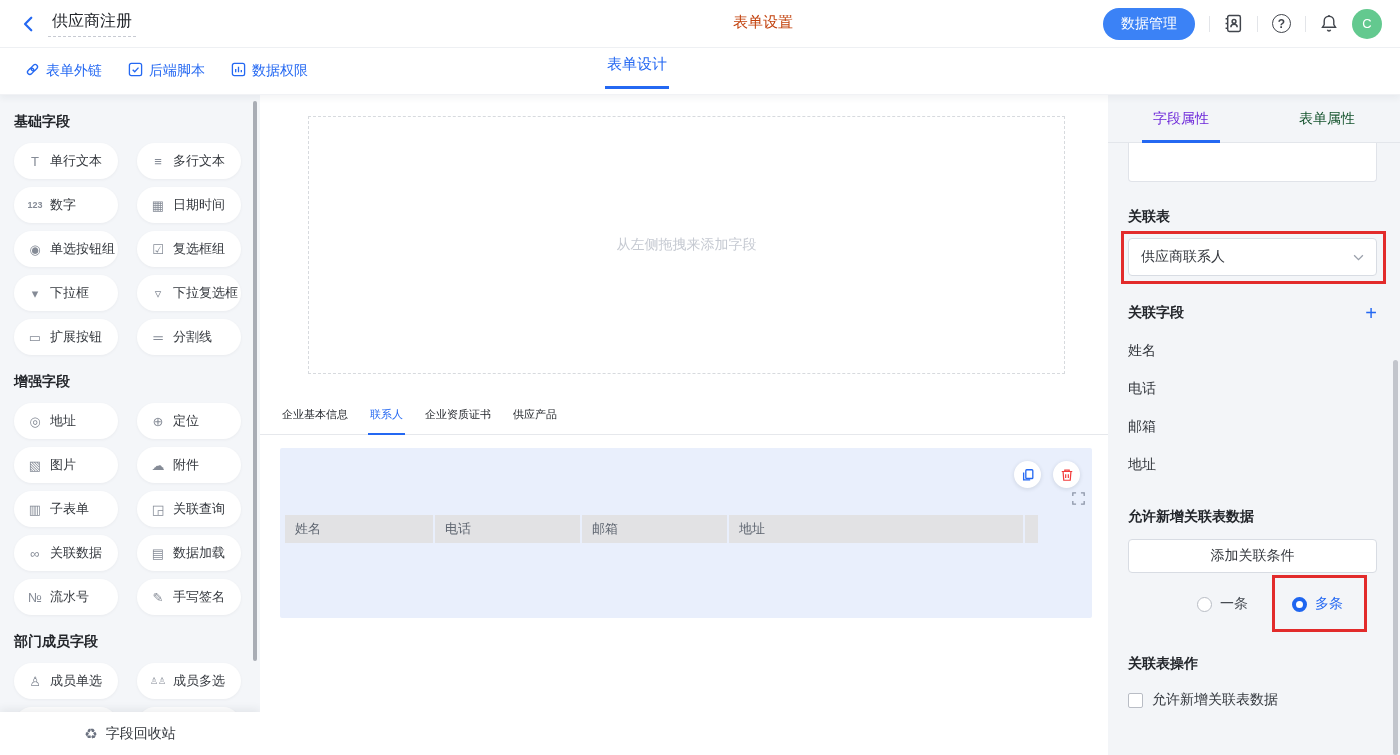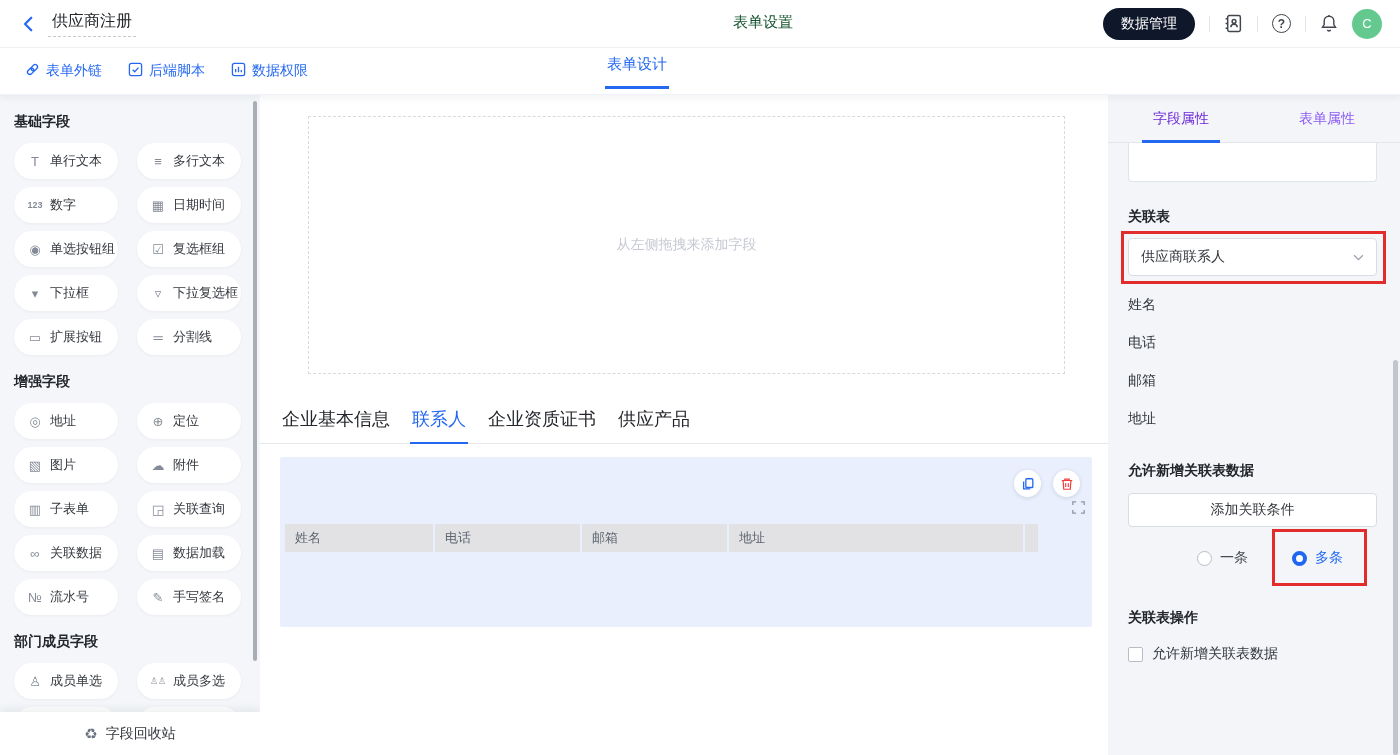--- a/index.html
+++ b/index.html
@@ -6,25 +6,25 @@
   html,body { width:1400px; height:755px; overflow:hidden; }
   body { font-family:"Liberation Sans","DejaVu Sans",sans-serif; background:#fff; }
   .app { width:1400px; height:755px; position:relative; overflow:hidden; }
 
   
   .topbar { height:48px; background:#fff; border-bottom:1px solid #eef0f3; display:flex; align-items:center; justify-content:space-between; padding:0 18px 0 20px; position:relative; z-index:3; }
   .tb-left { display:flex; align-items:center; }
   .back { display:flex; align-items:center; cursor:pointer; }
   .doc-title { font-size:16px; color:#23262b; border-bottom:1px dashed #c7cad2; padding:0 4px 4px; margin-left:10px; cursor:text; white-space:nowrap; }
   .center-tabs { position:absolute; left:50%; transform:translateX(-50%); top:0; height:100%; display:flex; gap:62px; }
-  .htab { height:100%; display:flex; align-items:center; font-size:15px; color:#14532d; border-bottom:3px solid transparent; padding:0 2px; cursor:pointer; white-space:nowrap; }
+  .htab { height:100%; display:flex; align-items:center; font-size:15px; color:#c2410c; border-bottom:3px solid transparent; padding:0 2px; cursor:pointer; white-space:nowrap; }
   .htab.active { color:#2468f2; border-bottom-color:#2468f2;margin-top:42px; }
   .tb-right { display:flex; align-items:center; gap:14px; }
   .pill { border-radius:16px; font-size:14px; cursor:pointer; white-space:nowrap; font-family:inherit; }
-  .pill.green { background:#0f172a; color:#fff; border:none; padding:7px 18px; }
+  .pill.green { background:#3b82f6; color:#fff; border:none; padding:7px 18px; }
   .vdiv { width:1px; height:16px; background:#e3e5e9; }
   .hicon { display:flex; align-items:center; justify-content:center; cursor:pointer; }
   .qmark { width:19px; height:19px; border:1.5px solid #41454c; border-radius:50%; font-size:12px; font-weight:700; color:#41454c; }
   .avatar { width:30px; height:30px; border-radius:50%; background:#63c98f; color:#fff; display:flex; align-items:center; justify-content:center; font-size:13px; cursor:pointer; }
 
   
   .subbar { height:47px; background:#fff; display:flex; align-items:center; justify-content:space-between; padding:0 26px 0 25px; border-bottom:1px solid #f1f2f5; box-shadow:0 3px 7px rgba(40,50,70,.06); position:relative; z-index:2; }
   .sb-left { display:flex; align-items:center; gap:26px; }
   .tlink { display:flex; align-items:center; gap:6px; color:#2468f2; font-size:14px; cursor:pointer; white-space:nowrap; }
   .sb-right { display:flex; align-items:center; gap:16px; }
@@ -44,36 +44,36 @@
   .fic.small { font-size:9px; font-weight:700; }
   .sb-scroll { position:absolute; top:6px; right:3px; width:4px; height:560px; background:#a9adb5; border-radius:2px; cursor:pointer; }
   .recycle { position:absolute; left:0; right:0; bottom:0; height:43px; background:#fff; display:flex; align-items:center; justify-content:center; gap:8px; font-size:14px; color:#33373d; box-shadow:0 -3px 8px rgba(40,50,70,.08); cursor:pointer; z-index:2; }
   .ric { color:#6b7280; font-size:15px; }
 
   
   .canvas { flex:1; min-width:0; background:#fff; position:relative; overflow:hidden; }
   .dropzone { margin:21px 43px 0 48px; height:258px; border:1px dashed #d7dade; display:flex; align-items:center; justify-content:center; }
   .ph { color:#c6cad2; font-size:14px; }
   .ctabs { display:flex; gap:18px; margin-top:24px; padding-left:20px; border-bottom:1px solid #e6e8ec; }
-  .ctab { font-size:18px; color:#23262b; padding:9px 2px 11px; border-bottom:2px solid transparent; margin-bottom:-1px; cursor:pointer; white-space:nowrap; }
+  .ctab { font-size:11px; color:#23262b; padding:9px 2px 11px; border-bottom:2px solid transparent; margin-bottom:-1px; cursor:pointer; white-space:nowrap; }
   .ctab.active { color:#2468f2; border-bottom-color:#2468f2; }
   .field-card { margin:13px 16px 0 20px; height:170px; background:#e9effc; border-radius:2px; position:relative; cursor:pointer; }
   .icbtn { position:absolute; top:13px; width:27px; height:27px; border-radius:50%; background:#fff; display:flex; align-items:center; justify-content:center; box-shadow:0 1px 4px rgba(30,40,60,.14); cursor:pointer; }
   .icbtn.copy { right:51px; }
   .icbtn.del { right:12px; }
   .expand { position:absolute; top:44px; right:7px; cursor:pointer; display:flex; }
   .mini-table { position:absolute; left:5px; right:54px; top:67px; display:flex; }
   .mcell { height:28px; background:#e2e2e4; color:#5d646f; font-size:13px; display:flex; align-items:center; padding-left:10px; margin-right:2px; flex:none; white-space:nowrap; overflow:hidden; }
   .mcell.grow { flex:1; }
   .mcell.stub { width:13px; padding:0; margin-right:0; }
 
   
   .props { width:292px; flex:none; background:#f3f5f8; position:relative; overflow:hidden; }
   .ptabs { height:48px; display:flex; border-bottom:1px solid #e3e6eb; }
-  .ptab { flex:1; display:flex; align-items:center; justify-content:center; font-size:14px; color:#8b5cf6; position:relative; cursor:pointer; white-space:nowrap; }
+  .ptab { flex:1; display:flex; align-items:center; justify-content:center; font-size:14px; color:#14532d; position:relative; cursor:pointer; white-space:nowrap; }
   .ptab.active { color:#6d28d9; }
   .ptab.active::after { content:""; position:absolute; bottom:-1px; left:50%; transform:translateX(-50%); width:78px; height:3px; background:#2468f2; }
   .pbody { padding:0 23px 0 20px; position:relative; }
   .cut-input { height:39px; background:#fff; border:1px solid #e0e3e9; border-top:none; border-radius:0 0 4px 4px; cursor:text; }
   .plabel { font-size:14px; font-weight:700; color:#23262b; white-space:nowrap; }
   .mtA { margin-top:26px; } .mtB { margin-top:34px; } .mtC { margin-top:15px; }
   .mtD { margin-top:42px; }
   .sel-wrap { position:relative; margin-top:12px; }
   .select { height:38px; background:#fff; border:1px solid #d8dce3; border-radius:4px; display:flex; align-items:center; justify-content:space-between; padding:0 12px; font-size:14px; color:#33373d; cursor:pointer; }
   .anno { position:absolute; border:3px solid #e22b2b; pointer-events:none; z-index:5; }
@@ -322,20 +322,24 @@
         <div class="plabel mtA">关联表</div>
         <div class="sel-wrap">
           <div class="select">
             <span>供应商联系人</span>
             <svg width="11" height="7" viewBox="0 0 12 8" fill="none" stroke="#9aa0ab" stroke-width="1.5">
                 <path d="M1 1.5l5 5 5-5"></path>
               </svg>
           </div>
           <div class="anno a1"></div>
         </div>
+        <div class="row-between">
+          <div class="plabel">关联字段</div>
+          <span class="plus">+</span>
+        </div>
         <div id="rel-fields">
             <div class="rel-item">姓名</div>
             <div class="rel-item">电话</div>
             <div class="rel-item">邮箱</div>
             <div class="rel-item">地址</div>
           </div>
         <div class="plabel mtB">允许新增关联表数据</div>
         <button class="wbtn">添加关联条件</button>
         <div class="radio-row" id="radio-row">
             <label class="radio">

